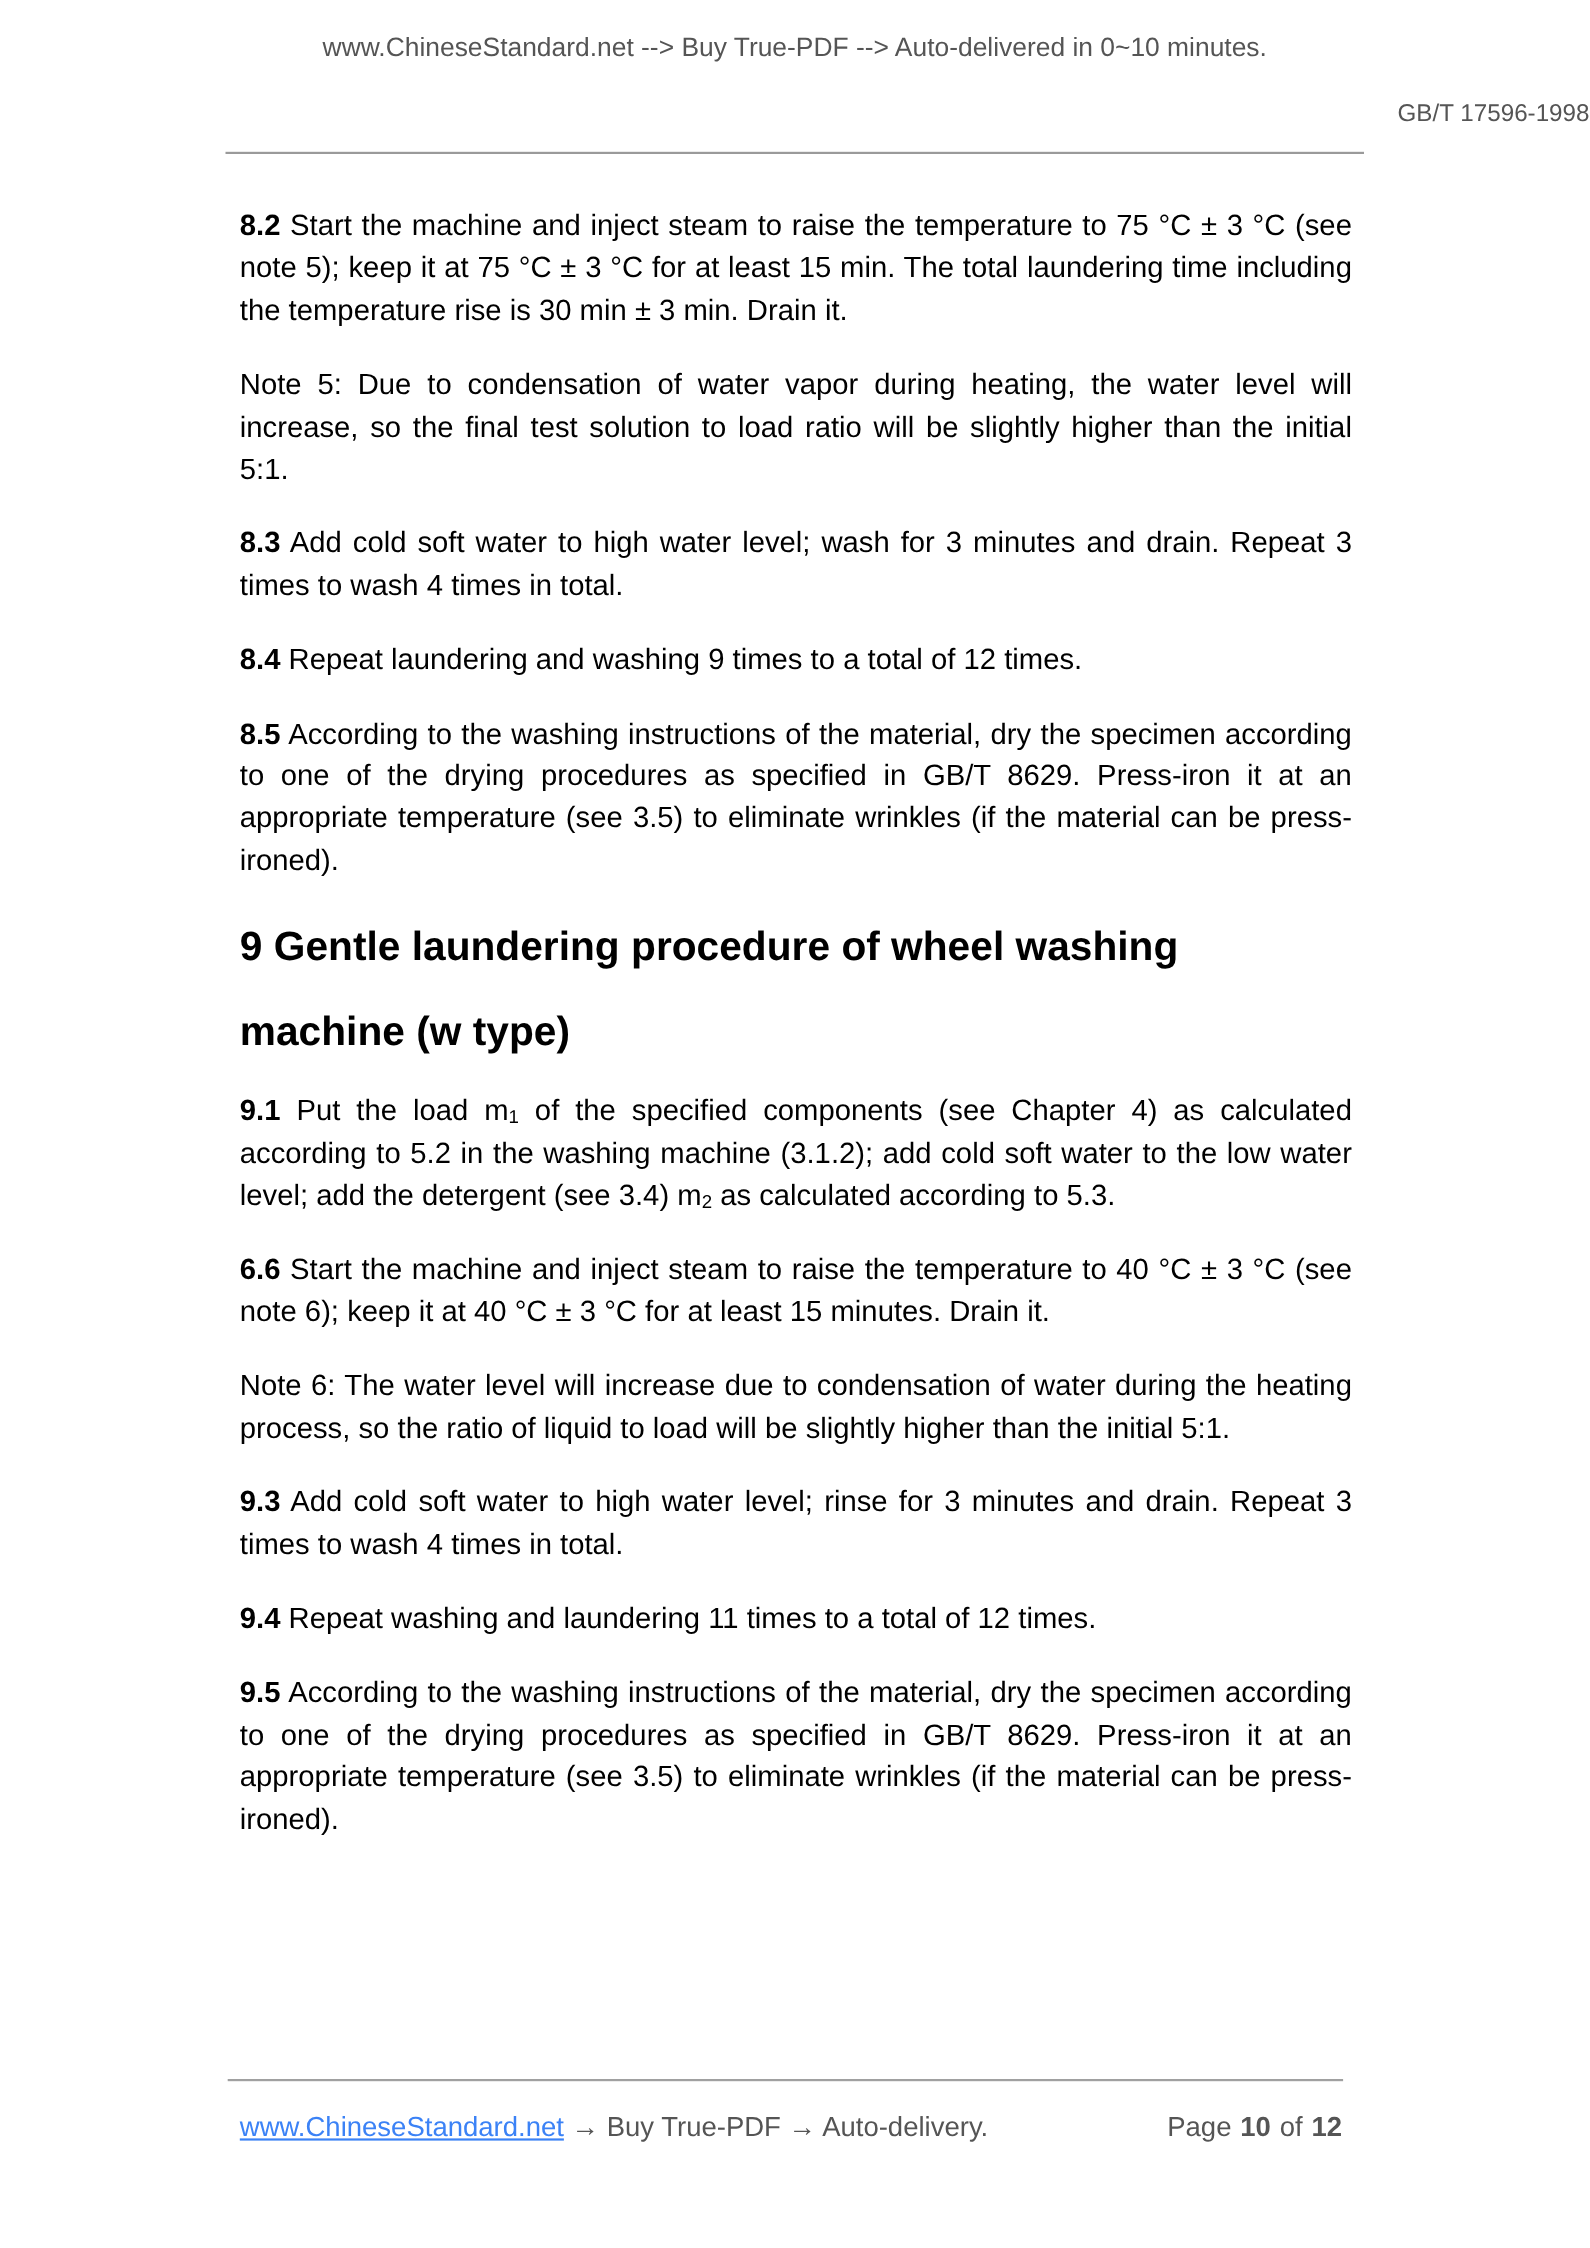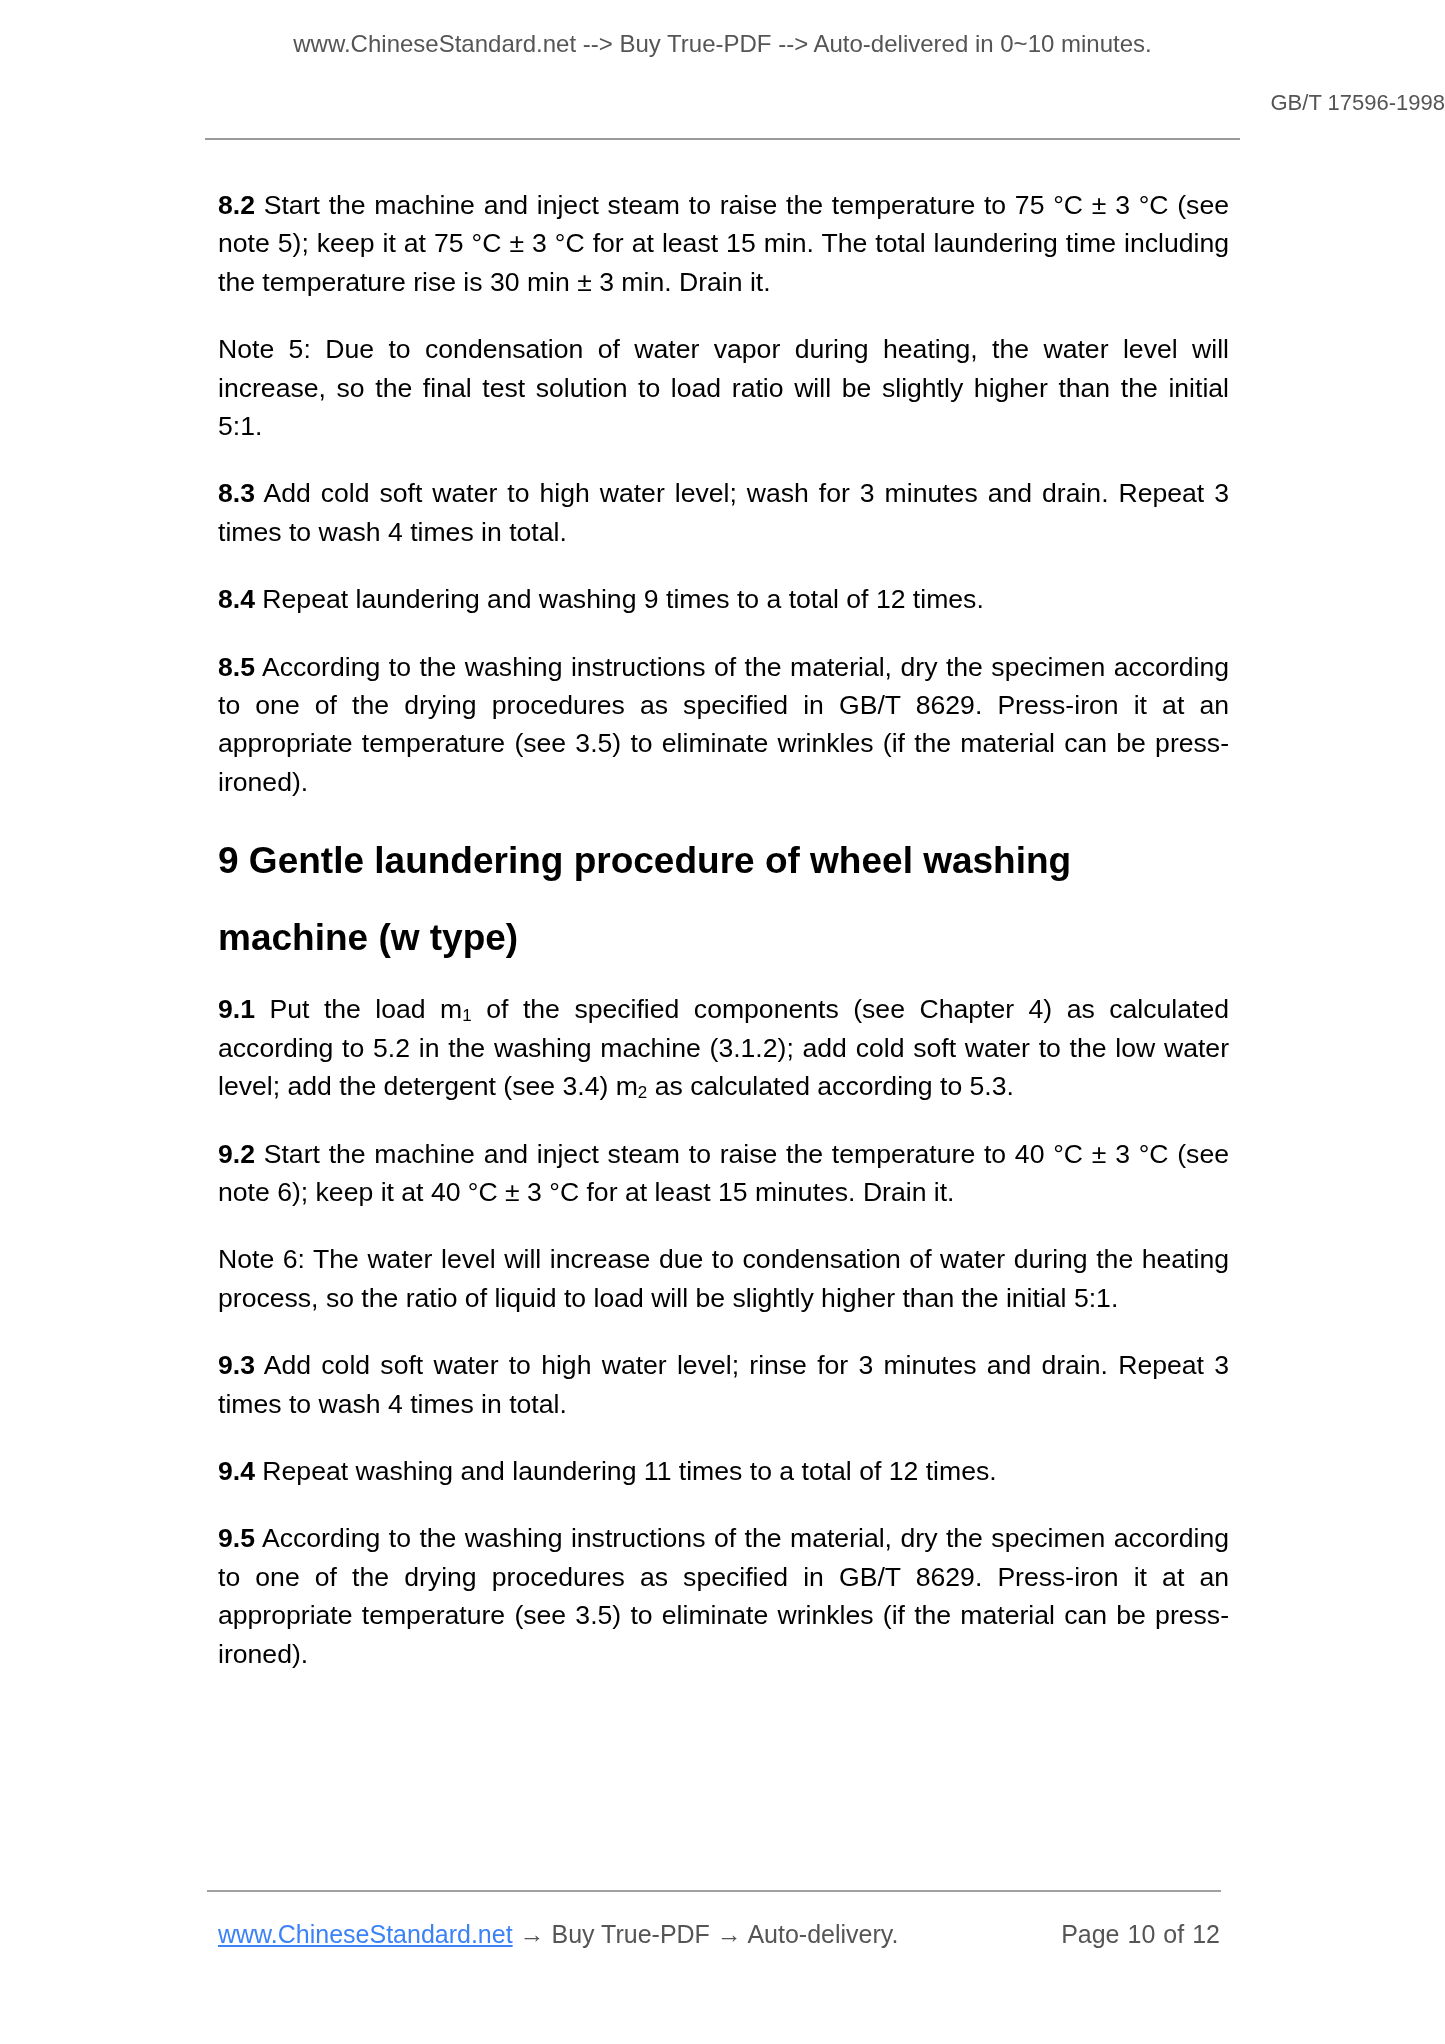--- a/index.html
+++ b/index.html
@@ -87,21 +87,21 @@
       color: #555555;
       display: flex;
       justify-content: space-between;
       white-space: nowrap;
     }
     .footer a {
       color: #3b82f6;
       text-decoration: underline;
     }
     .footer .pg b {
-      font-weight: normal;
+      font-weight: bold;
     }
     .footer .pg span { margin-right: 8px; }
   </style>
 </head>
 <body>
 
 <div class="banner">www.ChineseStandard.net --&gt; Buy True-PDF --&gt; Auto-delivered in 0~10 minutes.</div>
 <div class="std-code">GB/T 17596-1998</div>
 <div class="rule-top"></div>
 
@@ -113,21 +113,21 @@
   <p class="para"><span class="num">8.3</span><span> Add cold soft water to high water level; wash for 3 minutes and drain. Repeat 3 times to wash 4 times in total.</span></p>
 
   <p class="para"><span class="num">8.4</span><span> Repeat laundering and washing 9 times to a total of 12 times.</span></p>
 
   <p class="para"><span class="num">8.5</span><span> According to the washing instructions of the material, dry the specimen according to one of the drying procedures as specified in GB/T 8629. Press-iron it at an appropriate temperature (see 3.5) to eliminate wrinkles (if the material can be press-ironed).</span></p>
 
   <h2 class="heading">9 Gentle laundering procedure of wheel washing machine (w type)</h2>
 
   <p class="para"><span class="num">9.1</span><span> Put the load m</span><sub>1</sub><span> of the specified components (see Chapter 4) as calculated according to 5.2 in the washing machine (3.1.2); add cold soft water to the low water level; add the detergent (see 3.4) m</span><sub>2</sub><span> as calculated according to 5.3.</span></p>
 
-  <p class="para"><span class="num">9.2</span><span> Start the machine and inject steam to raise the temperature to 40 °C ± 3 °C (see note 6); keep it at 40 °C ± 3 °C for at least 15 minutes. Drain it.</span></p>
+  <p class="para"><span class="num">6.6</span><span> Start the machine and inject steam to raise the temperature to 40 °C ± 3 °C (see note 6); keep it at 40 °C ± 3 °C for at least 15 minutes. Drain it.</span></p>
 
   <p class="para"><span>Note 6: The water level will increase due to condensation of water during the heating process, so the ratio of liquid to load will be slightly higher than the initial 5:1.</span></p>
 
   <p class="para"><span class="num">9.3</span><span> Add cold soft water to high water level; rinse for 3 minutes and drain. Repeat 3 times to wash 4 times in total.</span></p>
 
   <p class="para"><span class="num">9.4</span><span> Repeat washing and laundering 11 times to a total of 12 times.</span></p>
 
   <p class="para"><span class="num">9.5</span><span> According to the washing instructions of the material, dry the specimen according to one of the drying procedures as specified in GB/T 8629. Press-iron it at an appropriate temperature (see 3.5) to eliminate wrinkles (if the material can be press-ironed).</span></p>
 </div>
 

